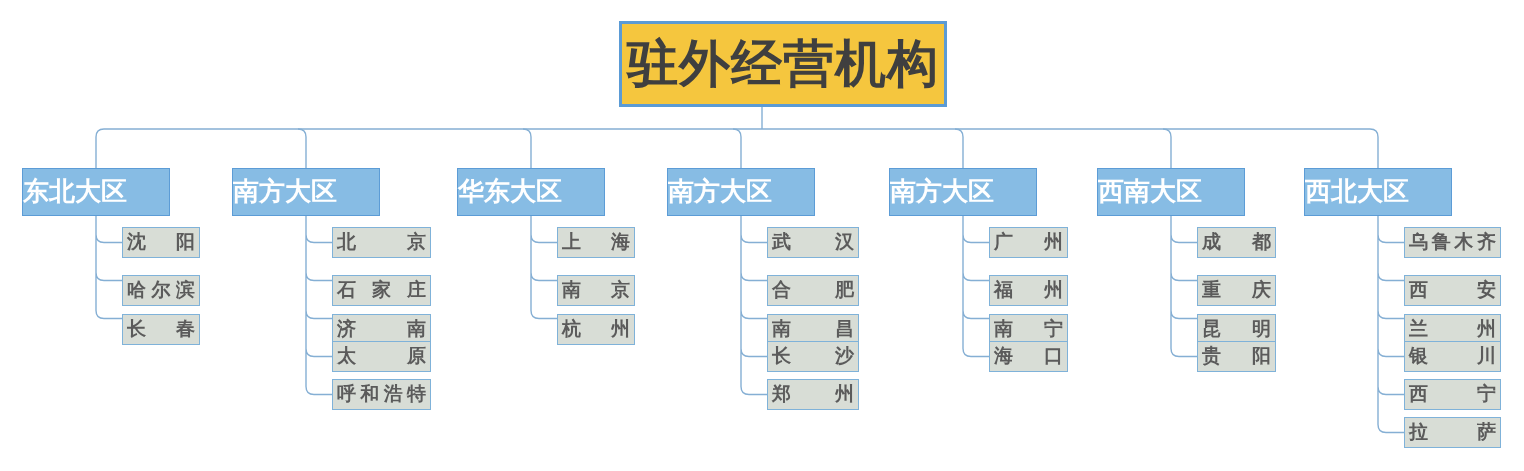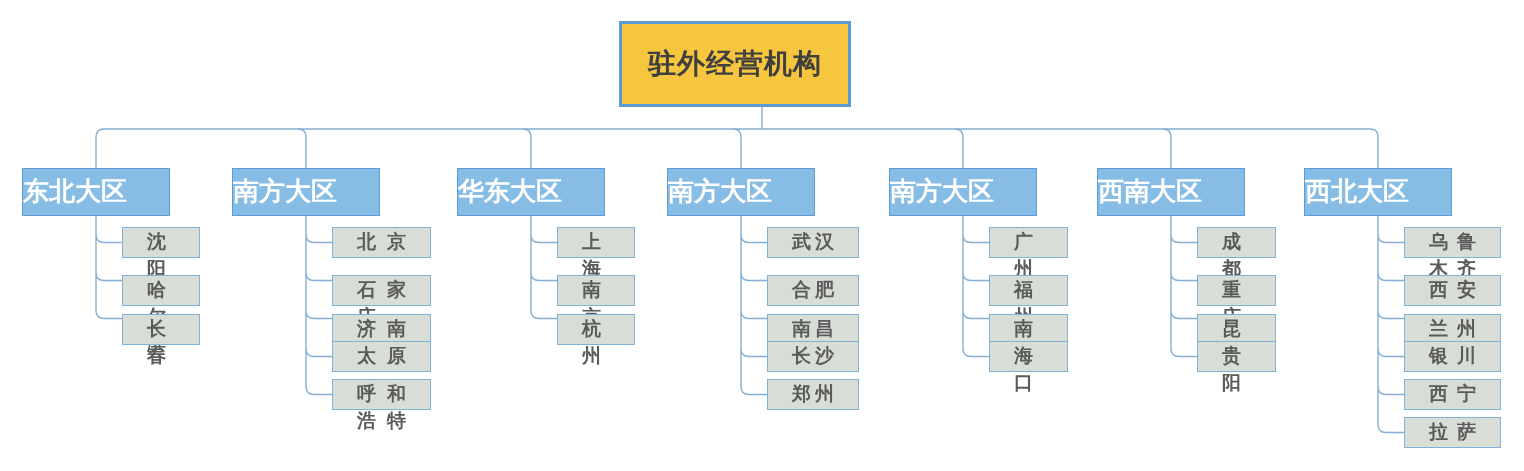--- a/index.html
+++ b/index.html
@@ -14,26 +14,26 @@
     position:absolute;left:0;top:0;width:1524px;height:471px;
     pointer-events:none;
   }
   #connectors path{
     fill:none;
     stroke:var(--connector,#85AFD4);
     stroke-width:1.4;
   }
   .root-node{
     position:absolute;left:619px;top:21px;
-    width:232px;height:86px;
+    width:328px;height:86px;
     box-sizing:border-box;
     background:var(--root-fill,#F5C63E);
     border:3px solid var(--root-border,#5B9BD5);
     color:var(--root-text,#3F3F3F);
-    font-size:28px;font-weight:bold;
+    font-size:51px;font-weight:bold;
     line-height:80px;text-align:center;
     letter-spacing:1px;
     cursor:pointer;
   }
   .col{position:absolute;top:168px;width:148px;}
   .region-node{
     position:absolute;left:0;top:0;
     width:148px;height:48px;
     box-sizing:border-box;
     background:var(--region-fill,#87BCE4);
@@ -45,21 +45,21 @@
   }
   .city-node{
     position:absolute;left:100px;
     width:var(--cw,80px);height:31px;
     box-sizing:border-box;
     background:var(--city-fill,#D8DDD6);
     border:1.5px solid var(--city-border,#7FB2D9);
     color:var(--city-text,#5B5B5B);
     font-size:19px;font-weight:bold;
     line-height:27px;
-    padding:0 24px;
+    padding:0 4px;
     text-align:justify;
     text-align-last:justify;
     cursor:pointer;
   }
   .ct0{top:59px}.ct1{top:107px}.ct2{top:146px}.ct3{top:173px}.ct4{top:211px}.ct5{top:249px}
 </style>
 </head>
 <body>
 
 <div class="canvas">

